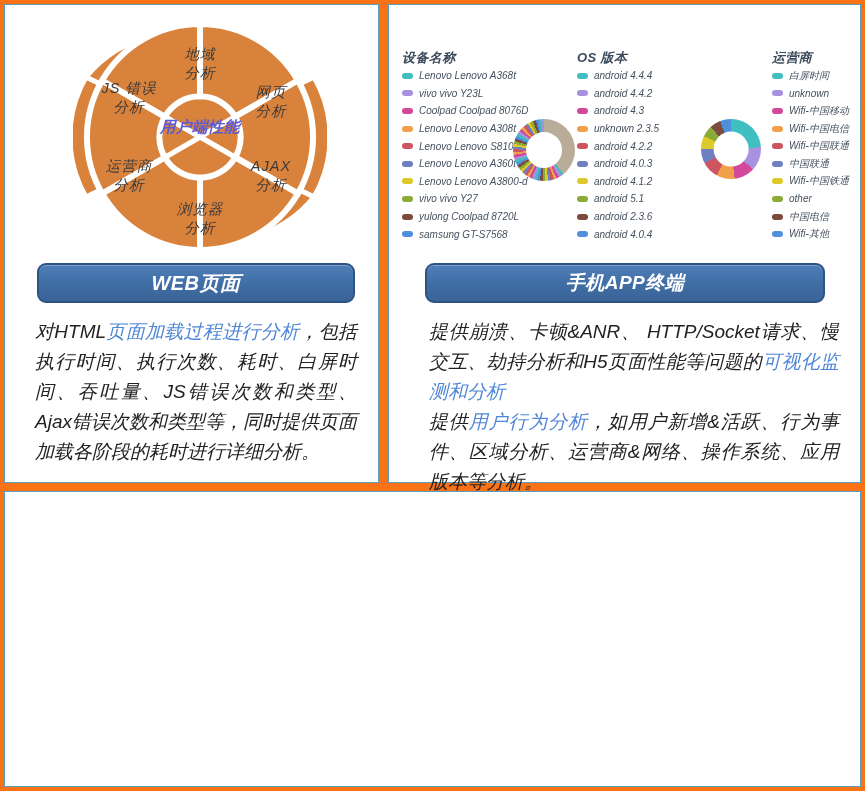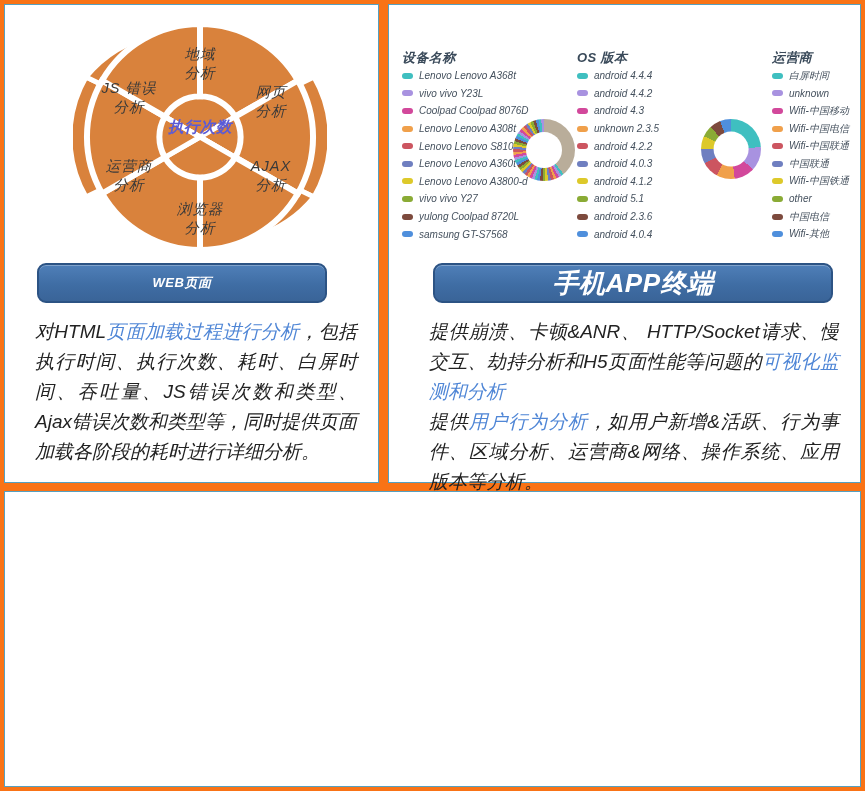--- a/index.html
+++ b/index.html
@@ -25,26 +25,26 @@
   .pill {
     background: linear-gradient(180deg,#4f7fb8 0%, #3f6da4 55%, #3a6498 100%);
     border: 2px solid #2c5384;
     border-radius: 9px;
     color: #ffffff;
     font-weight: bold;
     text-align: center;
     box-shadow: inset 0 1px 0 rgba(255,255,255,.28);
   }
   #web-pill {
-    position: absolute; left: 32px; top: 258px; width: 290px; height: 40px;
-    line-height: 36px; font-size: 13px; letter-spacing: .5px; text-align: center;
+    position: absolute; left: 32px; top: 258px; width: 318px; height: 40px;
+    line-height: 36px; font-size: 20px; letter-spacing: .5px; text-align: center;
   }
   #app-pill {
-    position: absolute; left: 44px; top: 258px; width: 400px; height: 40px;
-    line-height: 36px; font-size: 26px; letter-spacing: .5px;
+    position: absolute; left: 36px; top: 258px; width: 400px; height: 40px;
+    line-height: 36px; font-size: 19px; letter-spacing: .5px;
   }
 
   
   .body-text {
     position: absolute;
     color: #222222;
     line-height: 30px;
     font-size: 19px;
     text-align: justify;
   }
@@ -151,21 +151,21 @@
       <div class="seg-label" id="lbl-carrier">
         <div>运营商</div>
         <div>分析</div>
       </div>
       <div class="seg-label" id="lbl-jserr">
         <div>JS 错误</div>
         <div>分析</div>
       </div>
 
       <div id="wheel-center">
-        <div>执行次数</div>
+        <div>用户端性能</div>
       </div>
     </div>
 
     <div class="pill" id="web-pill">WEB页面</div>
 
     <div class="body-text" id="web-text">
       <p class="para"><span>对HTML</span><span class="hl">页面加载过程进行分析</span><span>，包括执行时间、执行次数、耗时、白屏时间、吞吐量、JS错误次数和类型、Ajax错误次数和类型等，同时提供页面加载各阶段的耗时进行详细分析。</span></p>
     </div>
   </div>
 

